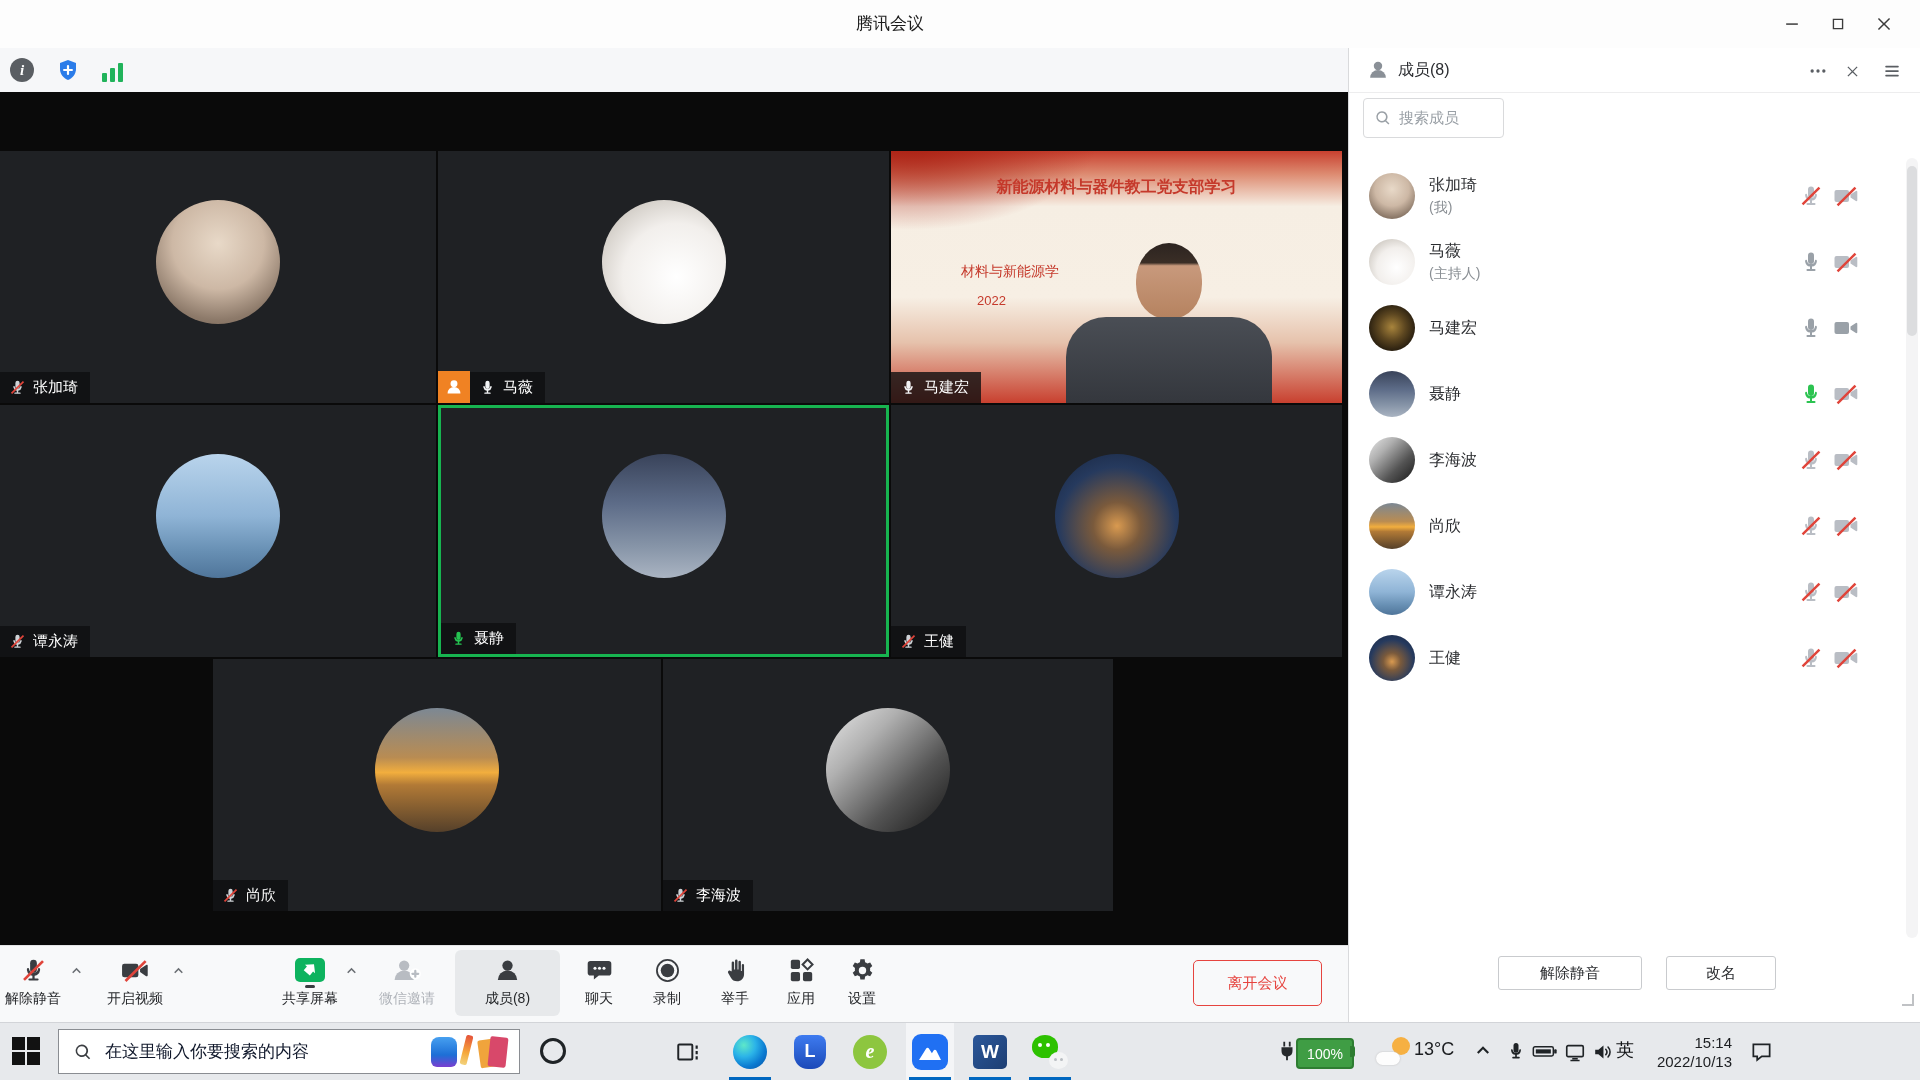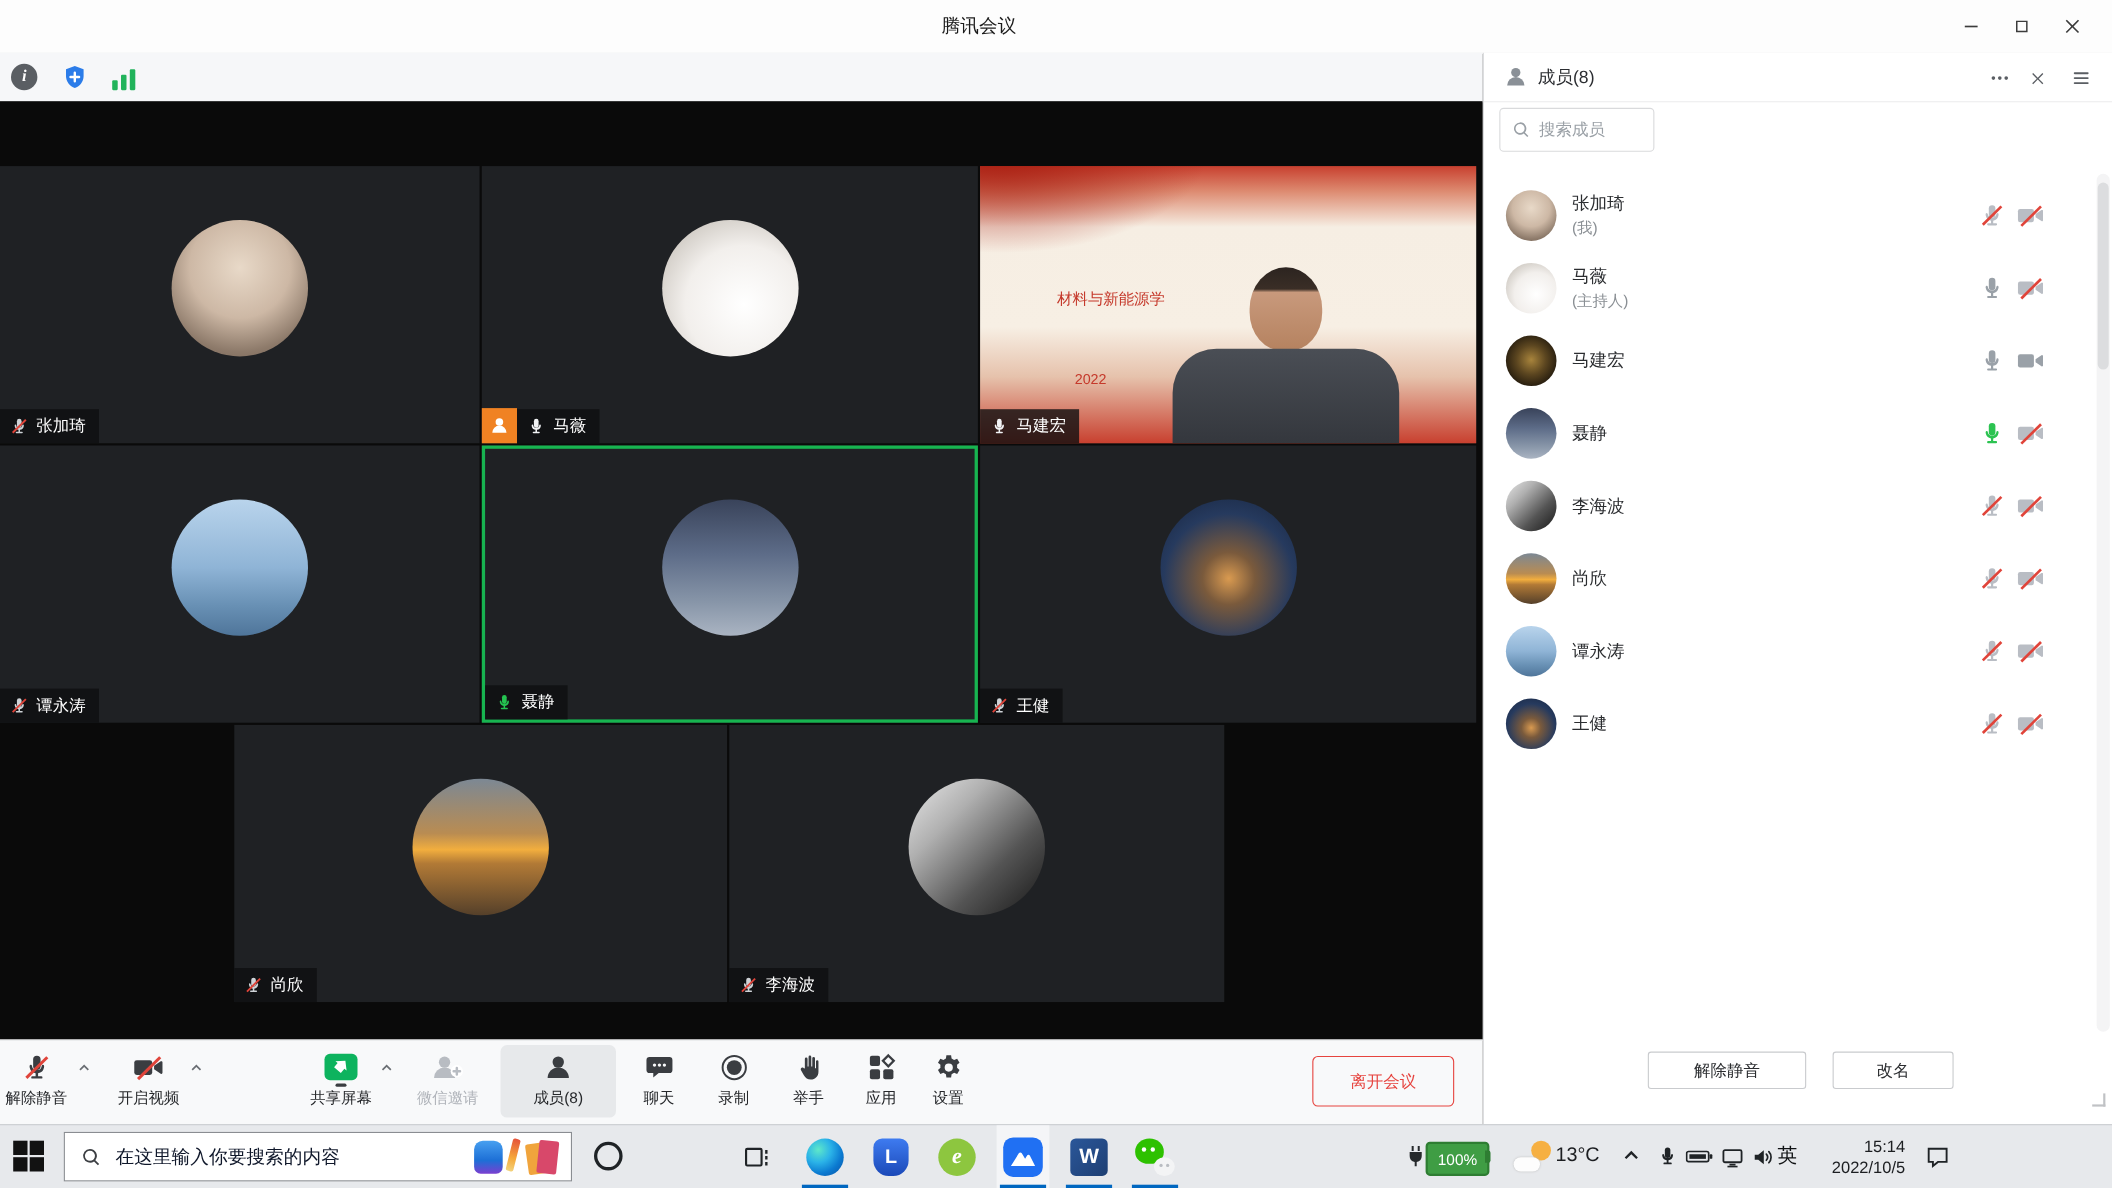--- a/index.html
+++ b/index.html
@@ -60,21 +60,21 @@
   .tlabel.shift{left:32px;}
   .badge-host{position:absolute;left:0;bottom:0;width:32px;height:32px;background:#f08223;display:flex;align-items:center;justify-content:center;color:#fff;}
   .mic16{width:17px;height:17px}
   .c-micwhite{color:#f2f3f5}.c-micmuted{color:#cfd3d7}.c-micgreen{color:#25c351}
 
   
   .slide{position:absolute;inset:0;background:linear-gradient(180deg,#c8402f 0%,#dd8a70 9%,#f6eee3 22%,#f7efe4 58%,#e6c2ac 76%,#c8402f 100%);overflow:hidden;}
   .slide .flag{position:absolute;left:-30px;top:-40px;width:240px;height:120px;background:radial-gradient(ellipse at 20% 20%,#a81f12 0%,rgba(168,31,18,0) 70%);}
   .slide .l1{position:absolute;left:0;right:0;top:26px;text-align:center;color:#c5392b;font-weight:bold;font-size:16px;}
   .slide .l2{position:absolute;left:70px;top:112px;color:#c5392b;font-size:14px;}
-  .slide .l3{position:absolute;left:86px;top:142px;color:#c5392b;font-size:13px;margin-top:44px;}
+  .slide .l3{position:absolute;left:86px;top:142px;color:#c5392b;font-size:13px;}
   .mjh-person{position:absolute;right:56px;bottom:0;width:230px;height:160px;}
   .mjh-head{position:absolute;left:80px;top:0;width:66px;height:76px;border-radius:50% 50% 46% 46%;
     background:linear-gradient(180deg,#2c2420 0%,#3a2e26 26%,#c8997c 30%,#b5825f 100%);}
   .mjh-body{position:absolute;left:10px;bottom:0;width:206px;height:86px;border-radius:40px 40px 0 0;
     background:linear-gradient(180deg,#4a4e55 0%,#34373d 100%);}
 
   
   .chatpill{position:absolute;left:10px;top:697px;width:200px;height:42px;background:rgba(16,17,18,.88);border-radius:6px;
     display:flex;align-items:center;color:#c9ccd0;}
   .chatpill .face{width:24px;height:24px;margin:0 10px;border-radius:50%;background:#f5f6f7;position:relative;}
@@ -375,20 +375,21 @@
               <use href="#i-mic"></use>
             </svg>
           </span>
         <span>马薇</span>
       </div>
     </div>
 
     <div class="tile" style="left:891px;top:59px;width:451px;height:252px">
       <div class="slide">
         <div class="flag"></div>
+        <div class="l1">新能源材料与器件教工党支部学习</div>
         <div class="l2">材料与新能源学</div>
         <div class="l3">2022</div>
         <div class="mjh-person">
           <div class="mjh-head"></div>
             <div class="mjh-body"></div>
         </div>
       </div>
       <div class="tlabel">
         <span class="mic16 c-micwhite">
             <svg class="ic" width="17" height="17">
@@ -847,21 +848,21 @@
         </svg>
       </span>
     <span class="trayic" style="left:1592px">
         <svg class="ic" width="22" height="22">
           <use href="#i-speaker"></use>
         </svg>
       </span>
     <span class="ime">英</span>
     <div class="clock">
       <div>15:14</div>
-      <div>2022/10/5</div>
+      <div>2022/10/13</div>
     </div>
     <span class="notif">
         <svg class="ic" width="23" height="23">
           <use href="#i-notif"></use>
         </svg>
       </span>
   </div>
 
 </div>
 

